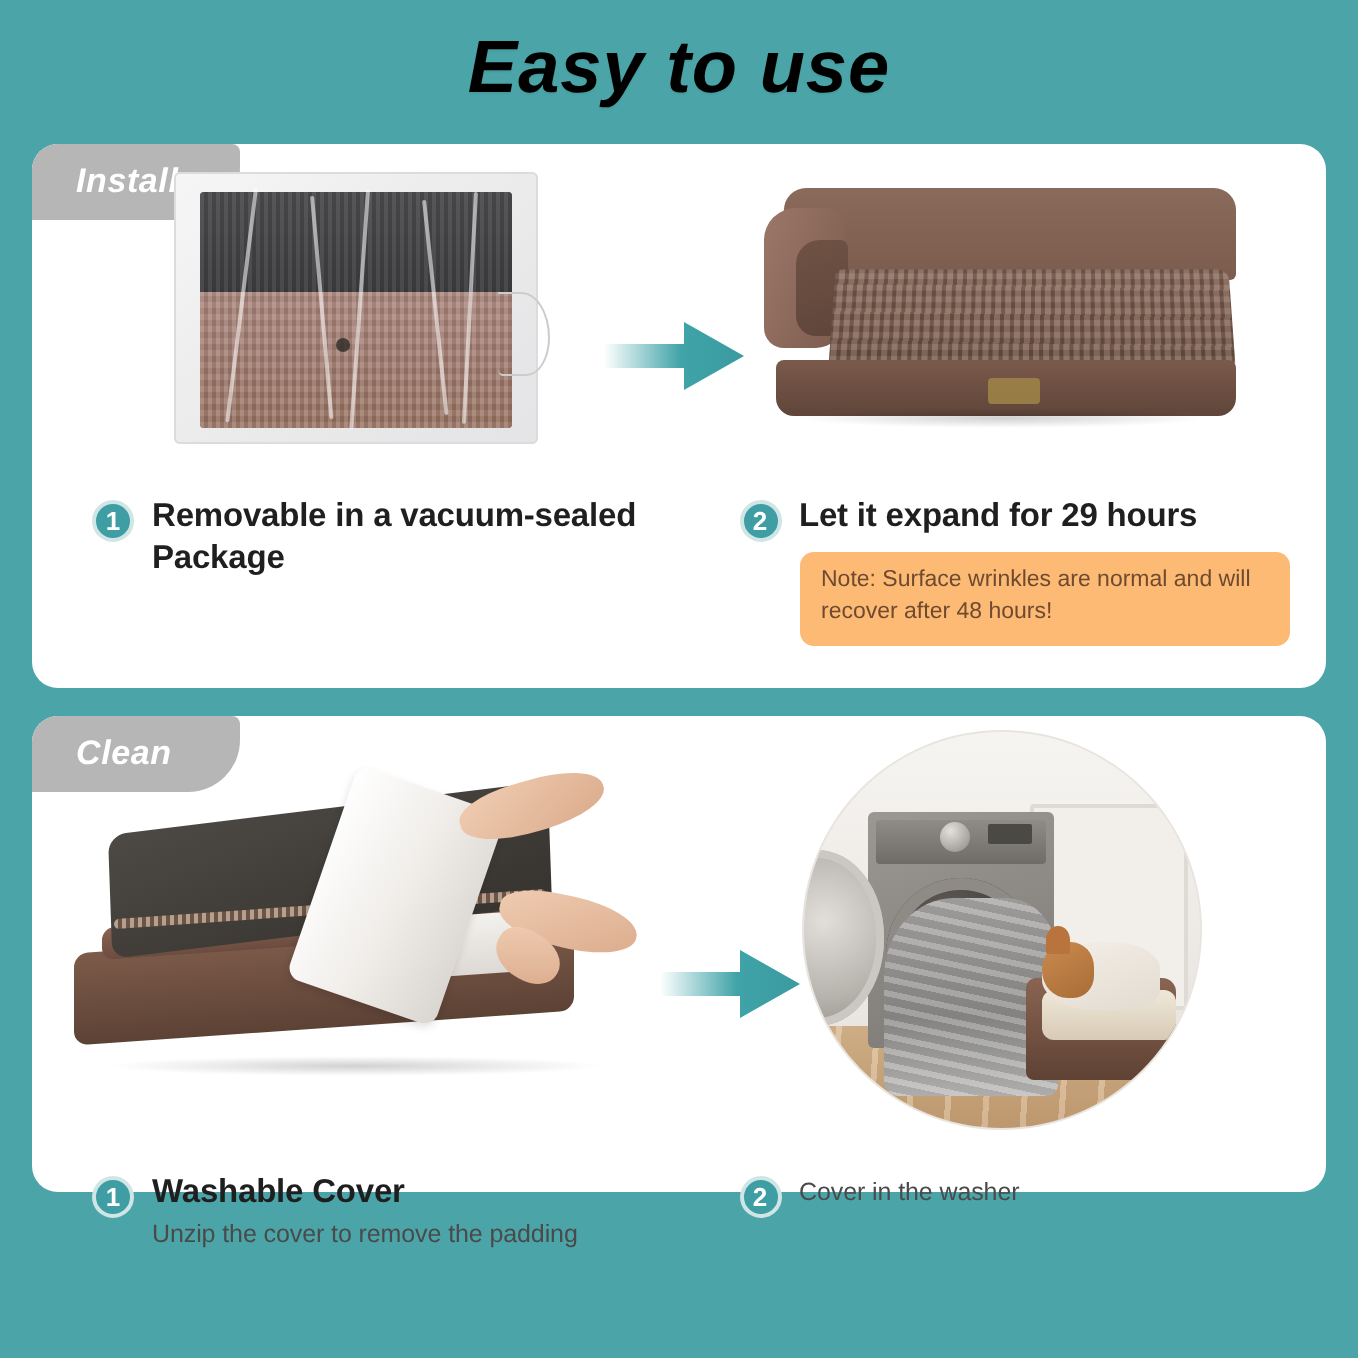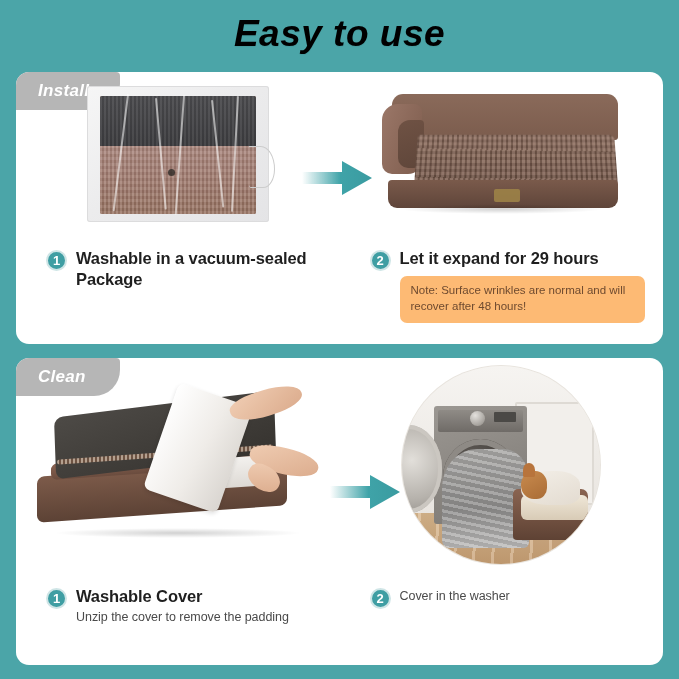--- a/index.html
+++ b/index.html
@@ -28,21 +28,21 @@
 
   
   .panel {
     position: absolute;
     left: 16px;
     width: 647px;
     background: #ffffff;
     border-radius: 13px;
   }
   #panel-install { top: 72px;  height: 272px; }
-  #panel-clean   { top: 358px; height: 307px; }
+  #panel-clean   { top: 358px; height: 238px; }
 
   
   .sec-tab {
     position: absolute;
     top: 0; left: 0;
     height: 38px;
     min-width: 104px;
     background: #b6b6b6;
     border-top-left-radius: 13px;
     border-bottom-right-radius: 26px;
@@ -438,21 +438,21 @@
           <div class="crinkle" style="left:68px;top:12px;height:112px;transform:rotate(-5deg);"></div>
           <div class="crinkle" style="left:96px;top:9px;height:120px;transform:rotate(4deg);"></div>
           <div class="crinkle" style="left:124px;top:14px;height:108px;transform:rotate(-6deg);"></div>
           <div class="crinkle" style="left:150px;top:10px;height:116px;transform:rotate(3deg);"></div>
           <div class="pack-valve"></div>
         </div>
       </div>
       <div class="caption">
         <div class="badge">1</div>
         <div class="cap-body">
-          <div class="cap-title">Washable in a vacuum-sealed Package</div>
+          <div class="cap-title">Removable in a vacuum-sealed Package</div>
         </div>
       </div>
     </div>
 
     <div class="col">
       <div class="media">
         <div class="bed-wrap">
           <div class="bed-back"></div>
           <div class="bed-arm">
             <div class="bed-arm-in"></div>

